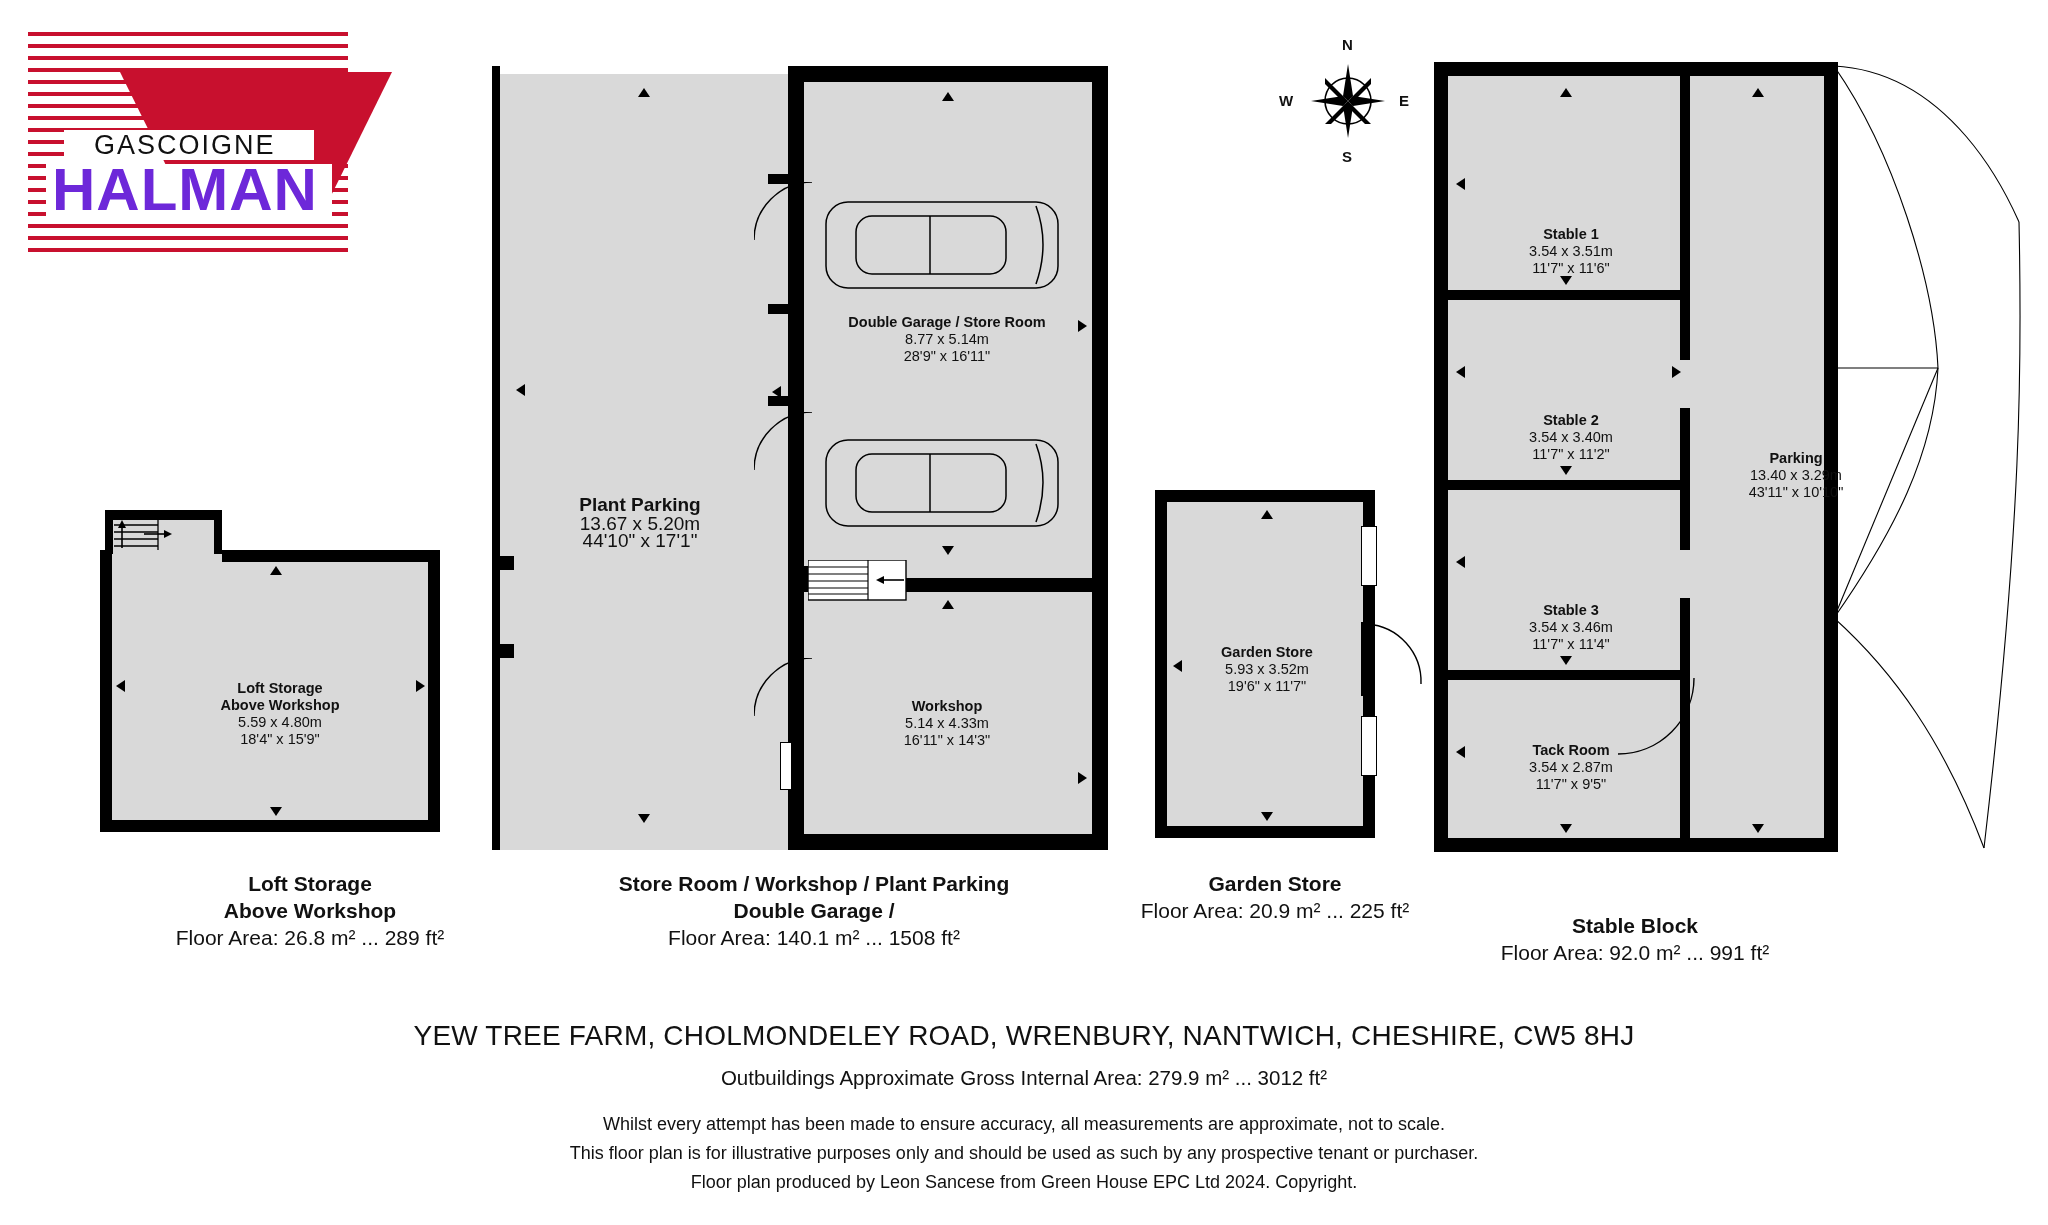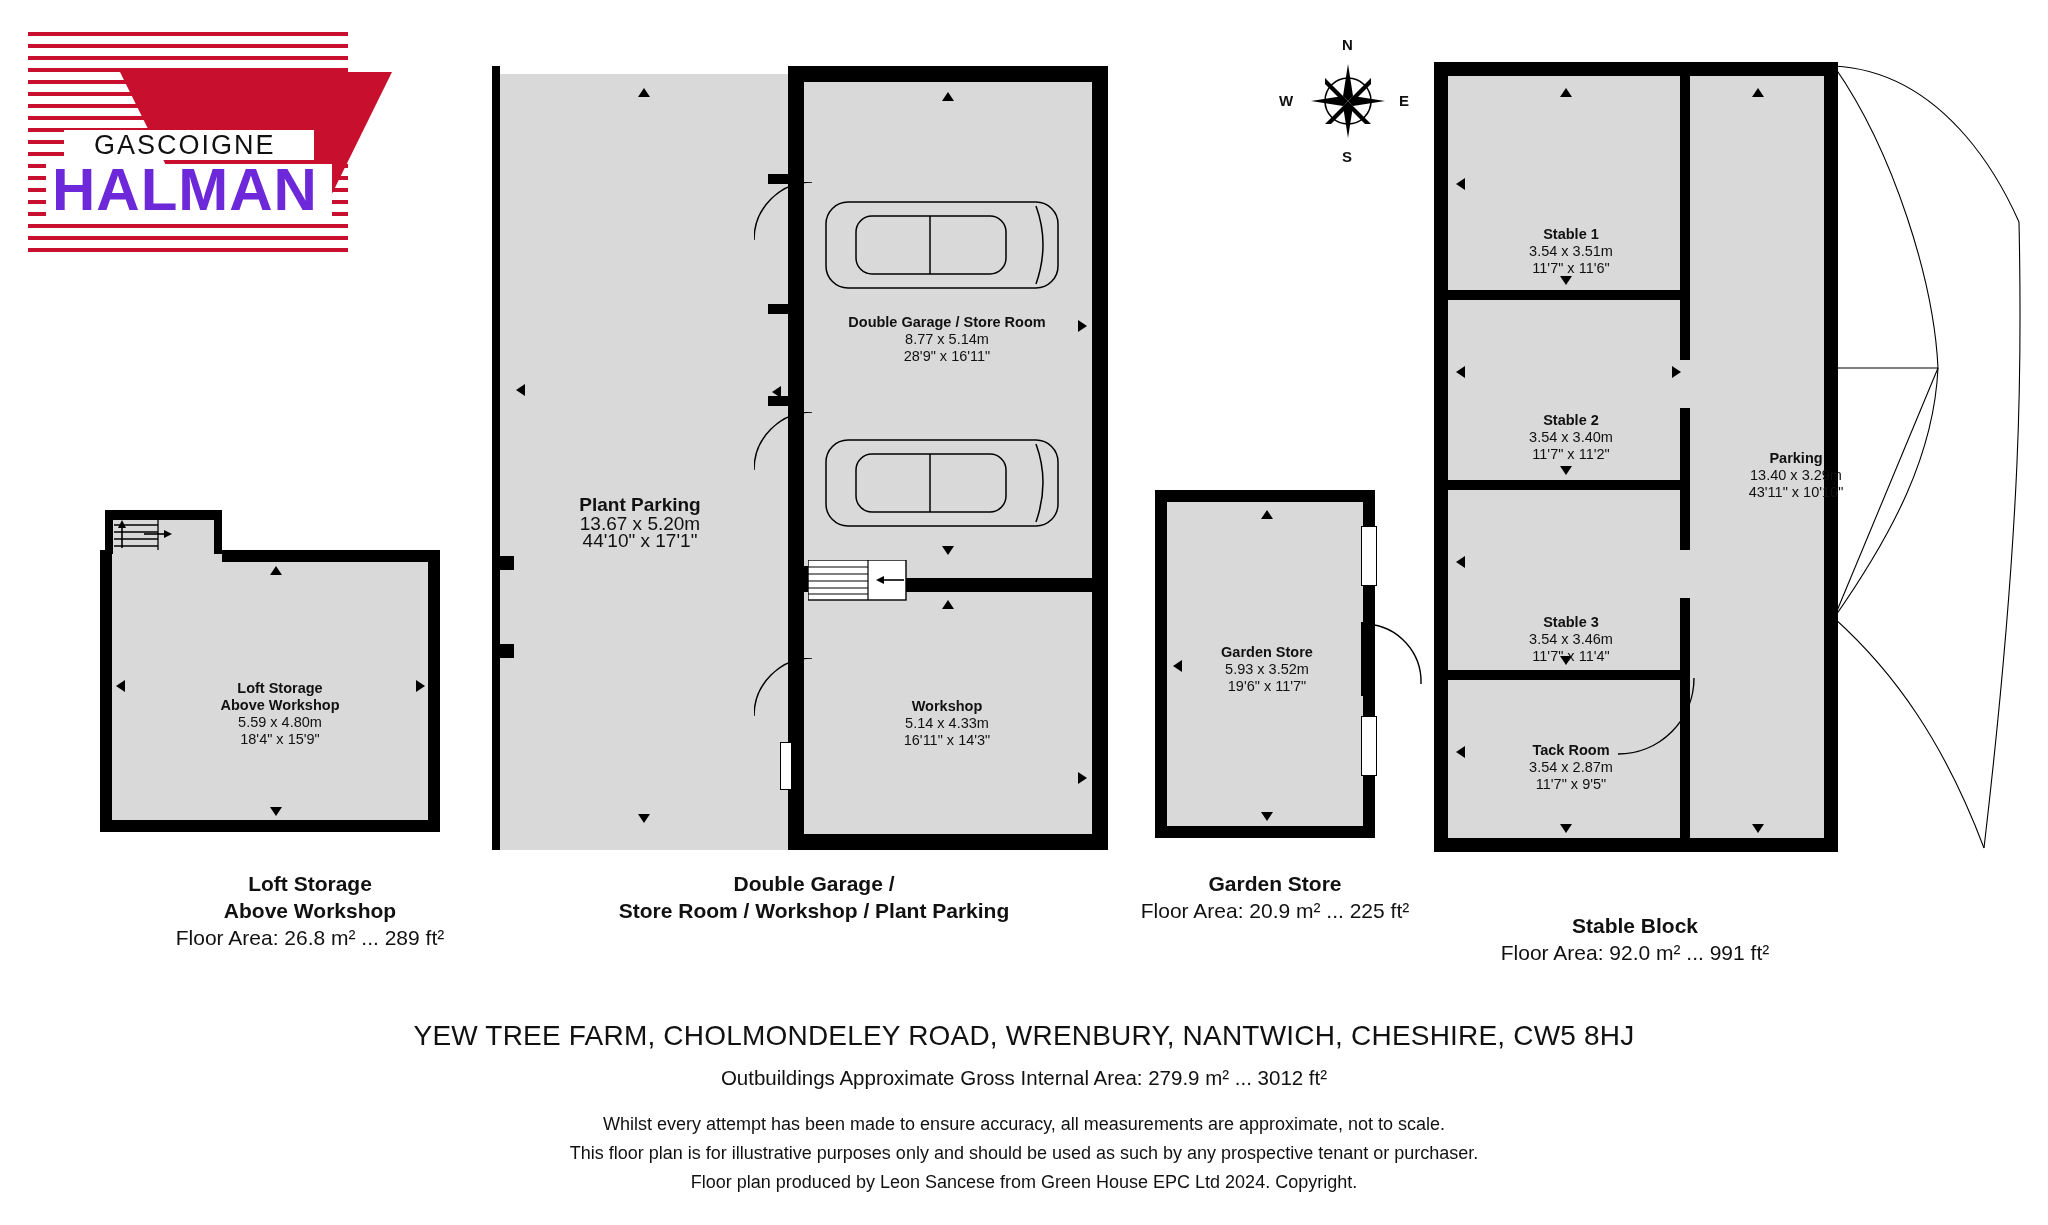--- a/index.html
+++ b/index.html
@@ -242,22 +242,23 @@
     </div>
 
     <div class="roomlabel" style="left:340px;top:632px;width:230px">
       <b>Workshop</b>
       <span>5.14 x 4.33m</span>
       <span>16'11" x 14'3"</span>
     </div>
   </div>
 
   <div class="caption" style="left:500px;top:870px;width:628px">
+    <div>Store Room / Workshop / Plant Parking</div>
     <div>Double Garage /</div>
-    <div>Store Room / Workshop / Plant Parking</div>
+    <div class="area">Floor Area: 140.1 m² ... 1508 ft²</div>
   </div>
 
   <div class="abs" style="left:1155px;top:490px;width:240px;height:360px;">
     <div class="floor" style="left:10px;top:10px;width:200px;height:330px;"></div>
     <div class="wall" style="left:0px;top:0px;width:220px;height:12px;"></div>
     <div class="wall" style="left:0px;top:0px;width:12px;height:348px;"></div>
     <div class="wall" style="left:0px;top:336px;width:220px;height:12px;"></div>
     <div class="wall" style="left:208px;top:0px;width:12px;height:348px;"></div>
 
     <div class="sw" style="left:206px;top:36px;width:14px;height:58px;"></div>
@@ -348,21 +349,21 @@
     <div class="roomlabel" style="left:44px;top:164px;width:186px">
       <b>Stable 1</b>
       <span>3.54 x 3.51m</span>
       <span>11'7" x 11'6"</span>
     </div>
     <div class="roomlabel" style="left:44px;top:350px;width:186px">
       <b>Stable 2</b>
       <span>3.54 x 3.40m</span>
       <span>11'7" x 11'2"</span>
     </div>
-    <div class="roomlabel" style="left:44px;top:552px;width:186px">
+    <div class="roomlabel" style="left:44px;top:540px;width:186px">
       <b>Stable 3</b>
       <span>3.54 x 3.46m</span>
       <span>11'7" x 11'4"</span>
     </div>
     <div class="roomlabel" style="left:44px;top:680px;width:186px">
       <b>Tack Room</b>
       <span>3.54 x 2.87m</span>
       <span>11'7" x 9'5"</span>
     </div>
     <div class="roomlabel" style="left:262px;top:388px;width:200px">

